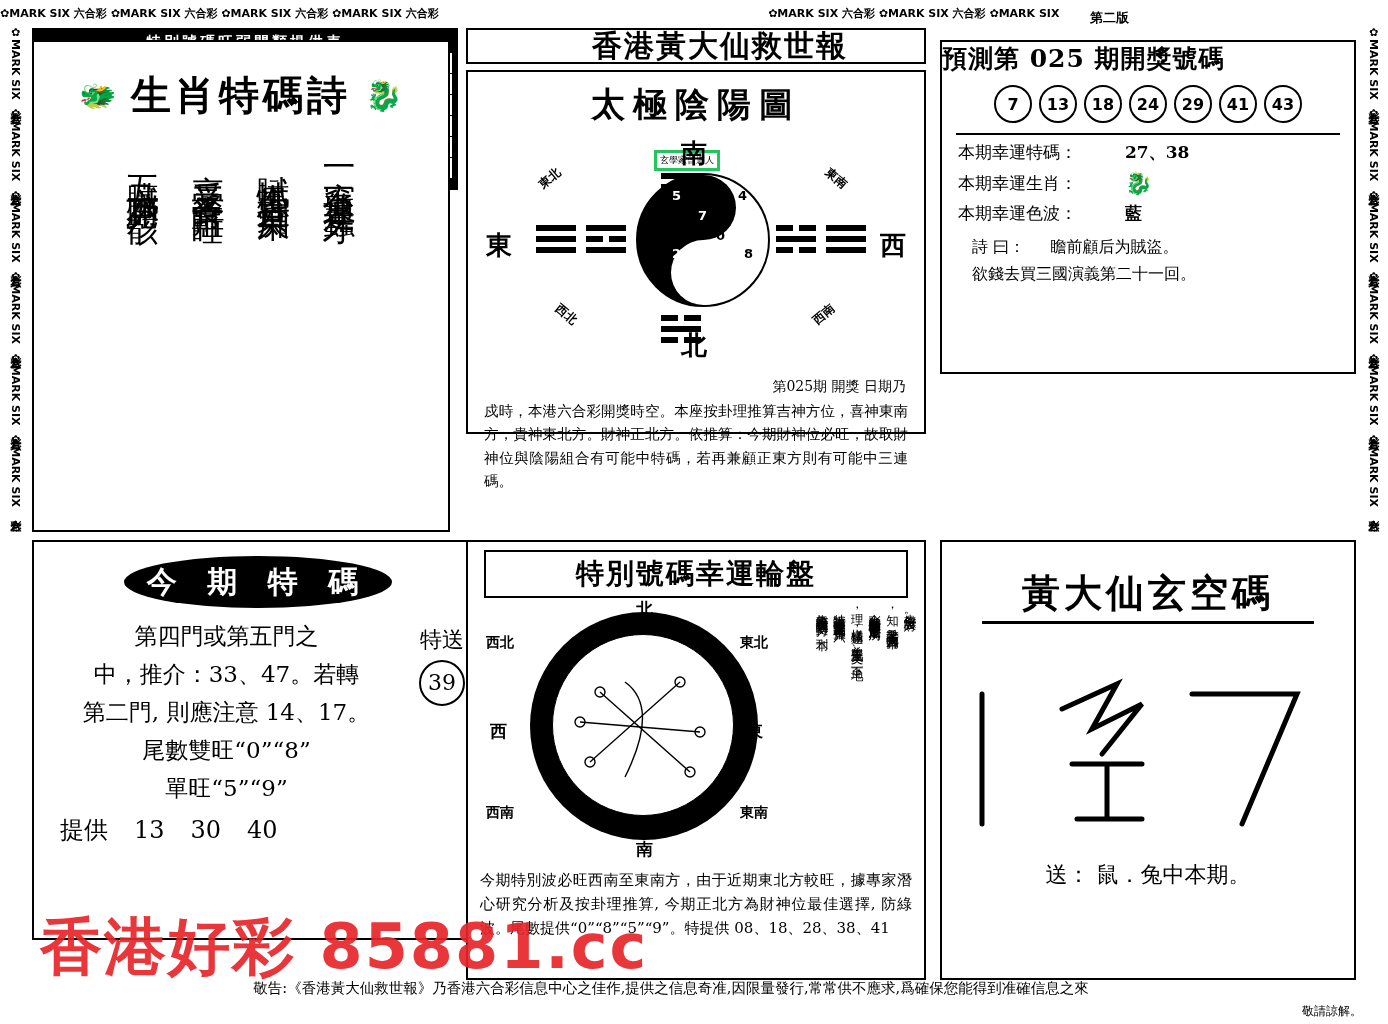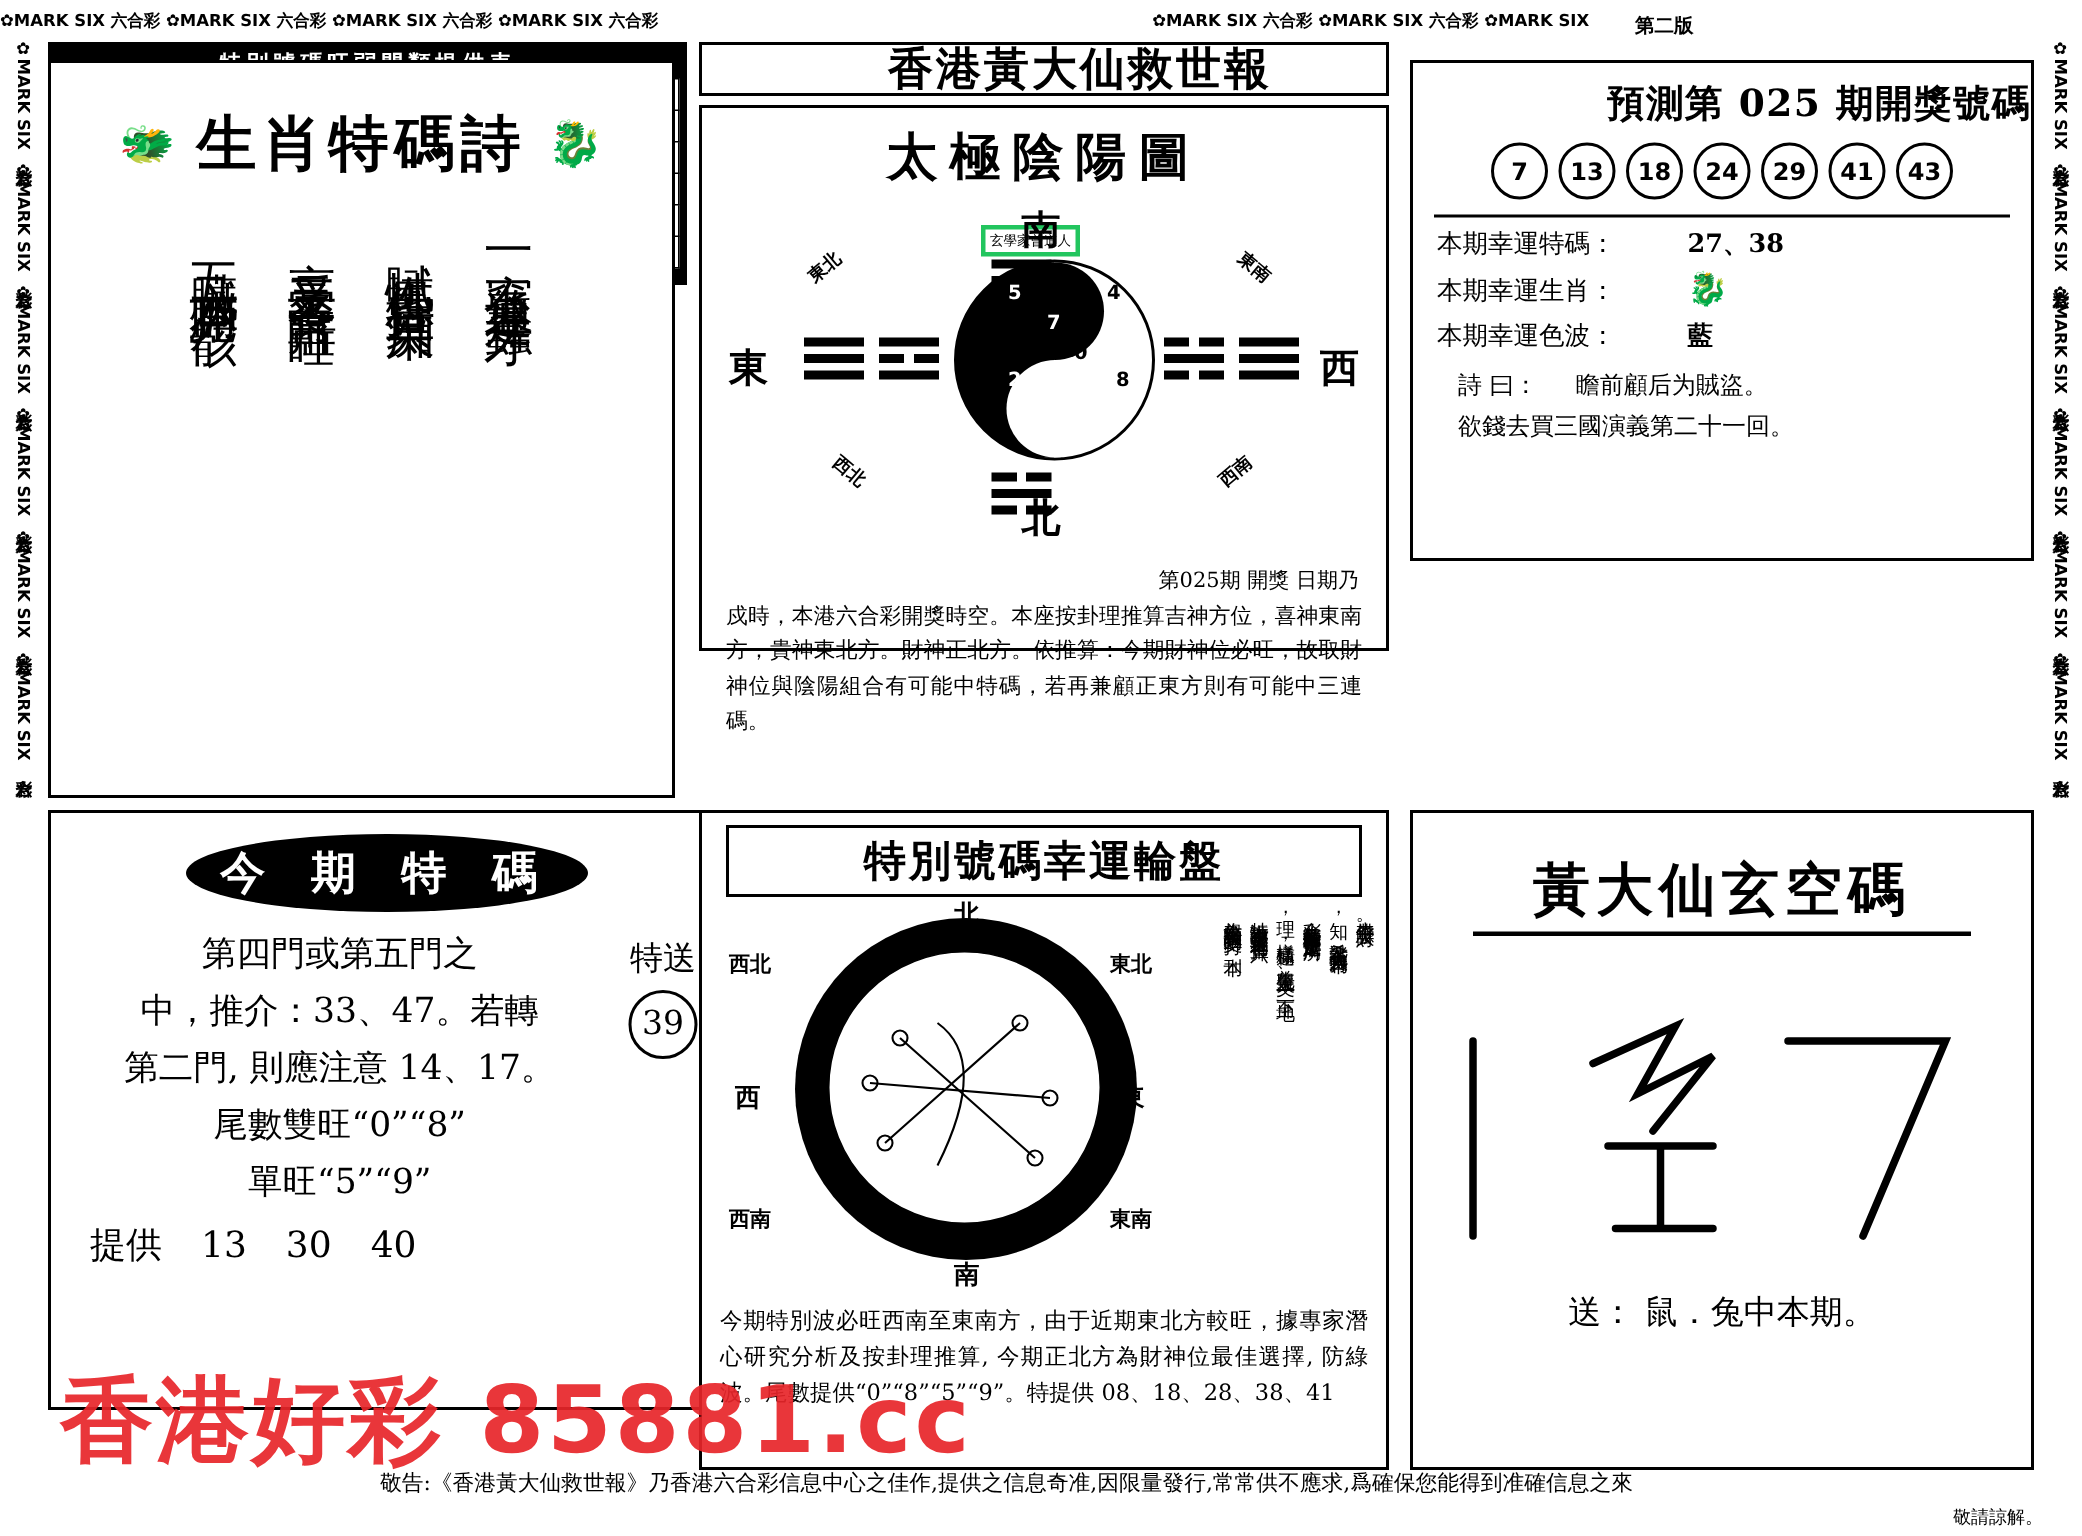--- a/index.html
+++ b/index.html
@@ -48,21 +48,21 @@
     background:linear-gradient(to right,#000 0 50%,#fff 50% 100%);border:2px solid #000;}
   #yin-yang:before,#yin-yang:after{content:"";position:absolute;left:32.5px;width:65px;height:65px;border-radius:50%;}
   #yin-yang:before{top:0;background:#000;}
   #yin-yang:after{top:65px;background:#fff;}
   .yy-num{position:absolute;font-size:13px;font-weight:bold;z-index:5;}
   #taiji-text{padding:4px 16px 0 16px;font-family:"DejaVu Serif","Liberation Serif",serif;font-size:14.5px;line-height:1.62;text-align:justify;}
   #taiji-date{text-align:right;font-size:14px;padding-right:18px;font-family:"DejaVu Serif","Liberation Serif",serif;}
 
   
   #pred-box{left:908px;top:12px;width:416px;height:334px;}
-  #pred-title{text-align:right;font-family:"DejaVu Serif","Liberation Serif",serif;font-size:25px;font-weight:bold;margin-top:10px;letter-spacing:1px;}
+  #pred-title{text-align:left;font-family:"DejaVu Serif","Liberation Serif",serif;font-size:25px;font-weight:bold;margin-top:0;letter-spacing:1px;}
   #balls{display:flex;justify-content:center;gap:7px;margin-top:10px;}
   .ball{width:34px;height:34px;border:2px solid #000;border-radius:50%;display:flex;align-items:center;justify-content:center;font-size:16px;font-weight:bold;}
   #pred-rule{height:2px;background:#000;margin:10px 14px 0 14px;}
   .prow{display:flex;align-items:center;font-family:"DejaVu Serif","Liberation Serif",serif;font-size:17px;padding:6px 16px 0 16px;gap:17px;}
   .prow .lab{width:150px;}
   .prow .val{font-weight:bold;}
   #poemline{padding:8px 16px 0 30px;font-family:"DejaVu Serif","Liberation Serif",serif;font-size:16px;line-height:1.7;}
 
   
   #table-box{left:908px;top:352px;width:416px;height:152px;border:3px solid #000;background:#000;padding:2px;}

